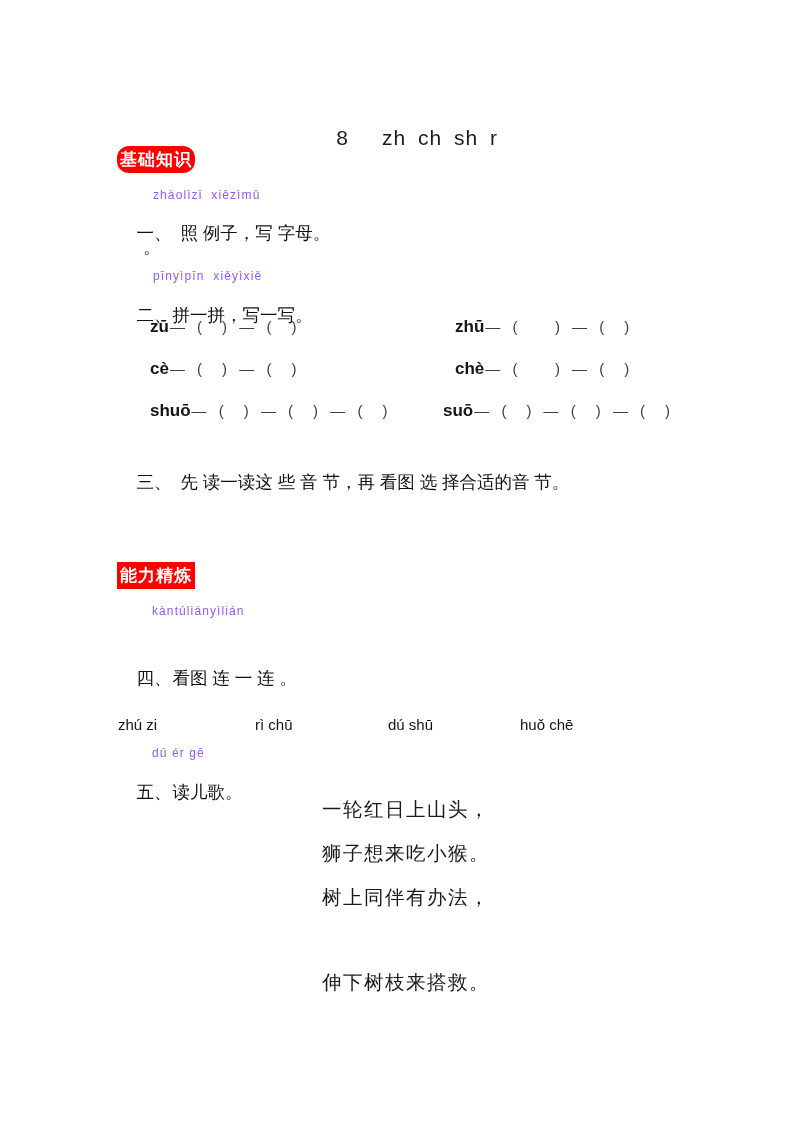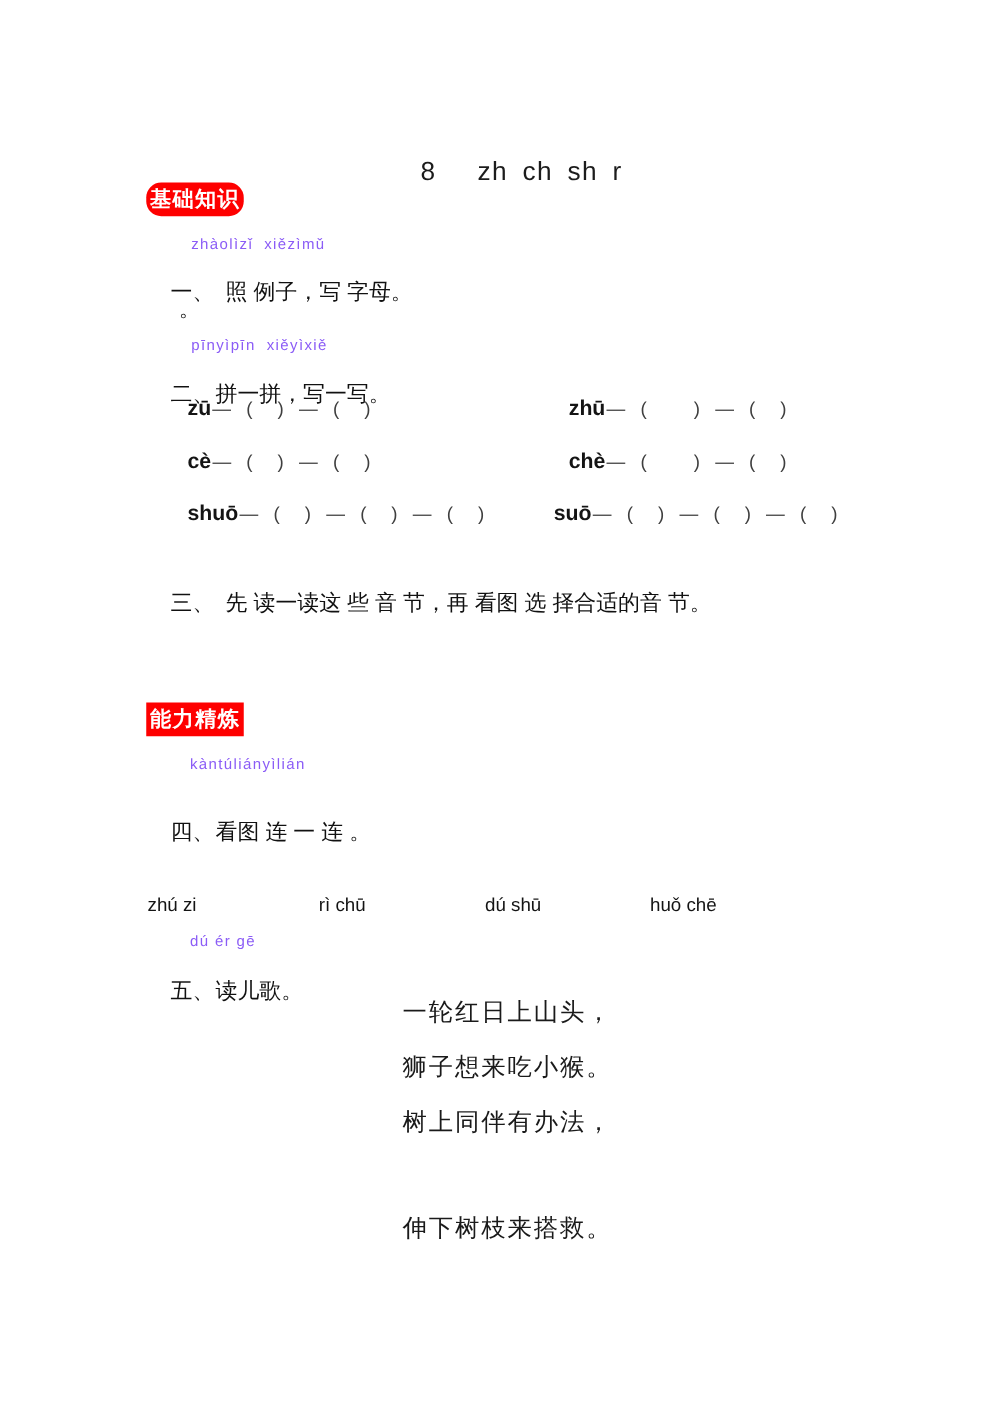--- a/index.html
+++ b/index.html
@@ -101,21 +101,21 @@
     <span class="ex-cell" style="top:401px; left:443px;"><span class="syl">suō</span><span class="pat">— (　) — (　) — (　)</span></span>
   </div>
 
   <div class="abs hline" style="top:449px; left:117px;">
     <span>三、</span><span class="txt-gap">先 读一读这 些 音 节，再 看图 选 择合适的音 节。</span>
   </div>
 
   <div class="abs badge" style="top:562px; left:117px;">能力精炼</div>
 
   <div class="abs pinyin" style="top:604px; left:152px;">kàntúliányìlián</div>
-  <div class="abs hline" style="top:632px; left:117px;">
+  <div class="abs hline" style="top:645px; left:117px;">
     <span>四、</span><span class="txt-tight">看图 连 一 连 。</span>
   </div>
 
   <div>
     <span class="word" style="top:716px; left:118px;">zhú zi</span>
     <span class="word" style="top:716px; left:255px;">rì chū</span>
     <span class="word" style="top:716px; left:388px;">dú shū</span>
     <span class="word" style="top:716px; left:520px;">huǒ chē</span>
   </div>
 

